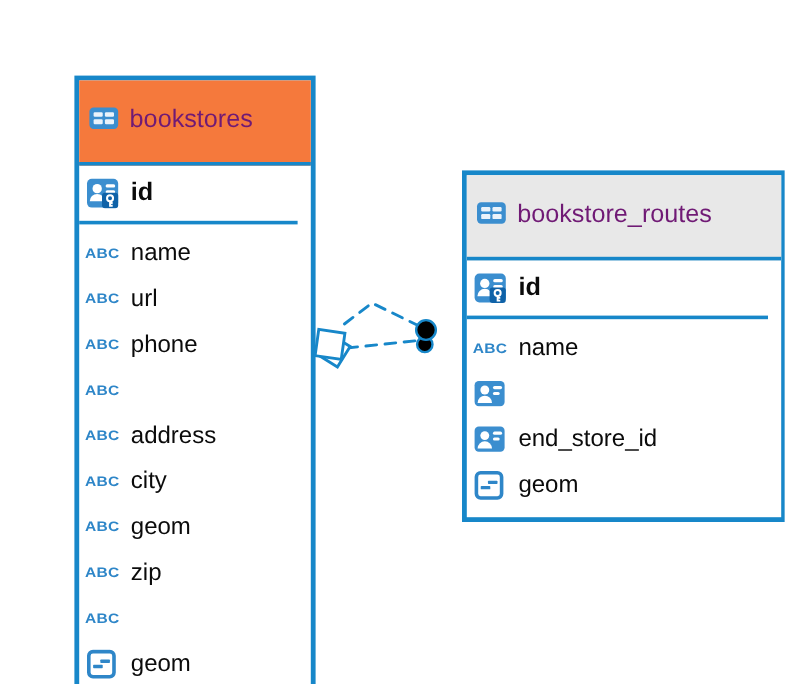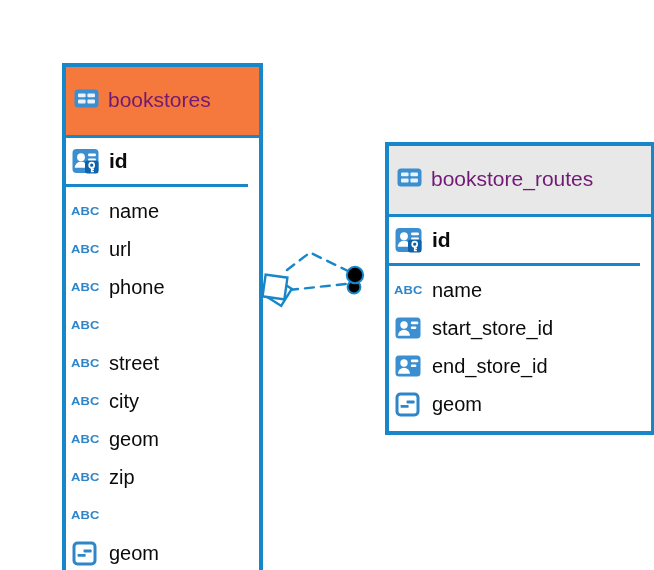--- a/index.html
+++ b/index.html
@@ -94,21 +94,21 @@
   </div>
         <div class="col-row">
     <span class="icon-box">
             <span class="abc">ABC</span>
           </span>
   </div>
         <div class="col-row">
     <span class="icon-box">
             <span class="abc">ABC</span>
           </span>
-    <span class="col-label">street</span>
+    <span class="col-label">address</span>
   </div>
         <div class="col-row">
     <span class="icon-box">
             <span class="abc">ABC</span>
           </span>
     <span class="col-label">city</span>
   </div>
         <div class="col-row">
     <span class="icon-box">
             <span class="abc">ABC</span>
@@ -177,21 +177,20 @@
         <div class="col-row">
     <span class="icon-box">
             <svg width="26" height="22" viewBox="0 0 26 22">
               <rect x="0.5" y="0.5" width="25" height="21" rx="3.5" fill="var(--icon-blue)"></rect>
               <circle cx="9" cy="8" r="3.7" fill="#fff"></circle>
               <path d="M3 18.8 a6 6 0 0 1 12 0 Z" fill="#fff"></path>
               <rect x="15.8" y="4.6" width="7.6" height="2.7" rx="1.35" fill="#fff"></rect>
               <rect x="15.8" y="9.6" width="5.6" height="2.5" rx="1.25" fill="#fff"></rect>
             </svg>
           </span>
-    <span class="col-label">start_store_id</span>
   </div>
         <div class="col-row">
     <span class="icon-box">
             <svg width="26" height="22" viewBox="0 0 26 22">
               <rect x="0.5" y="0.5" width="25" height="21" rx="3.5" fill="var(--icon-blue)"></rect>
               <circle cx="9" cy="8" r="3.7" fill="#fff"></circle>
               <path d="M3 18.8 a6 6 0 0 1 12 0 Z" fill="#fff"></path>
               <rect x="15.8" y="4.6" width="7.6" height="2.7" rx="1.35" fill="#fff"></rect>
               <rect x="15.8" y="9.6" width="5.6" height="2.5" rx="1.25" fill="#fff"></rect>
             </svg>

